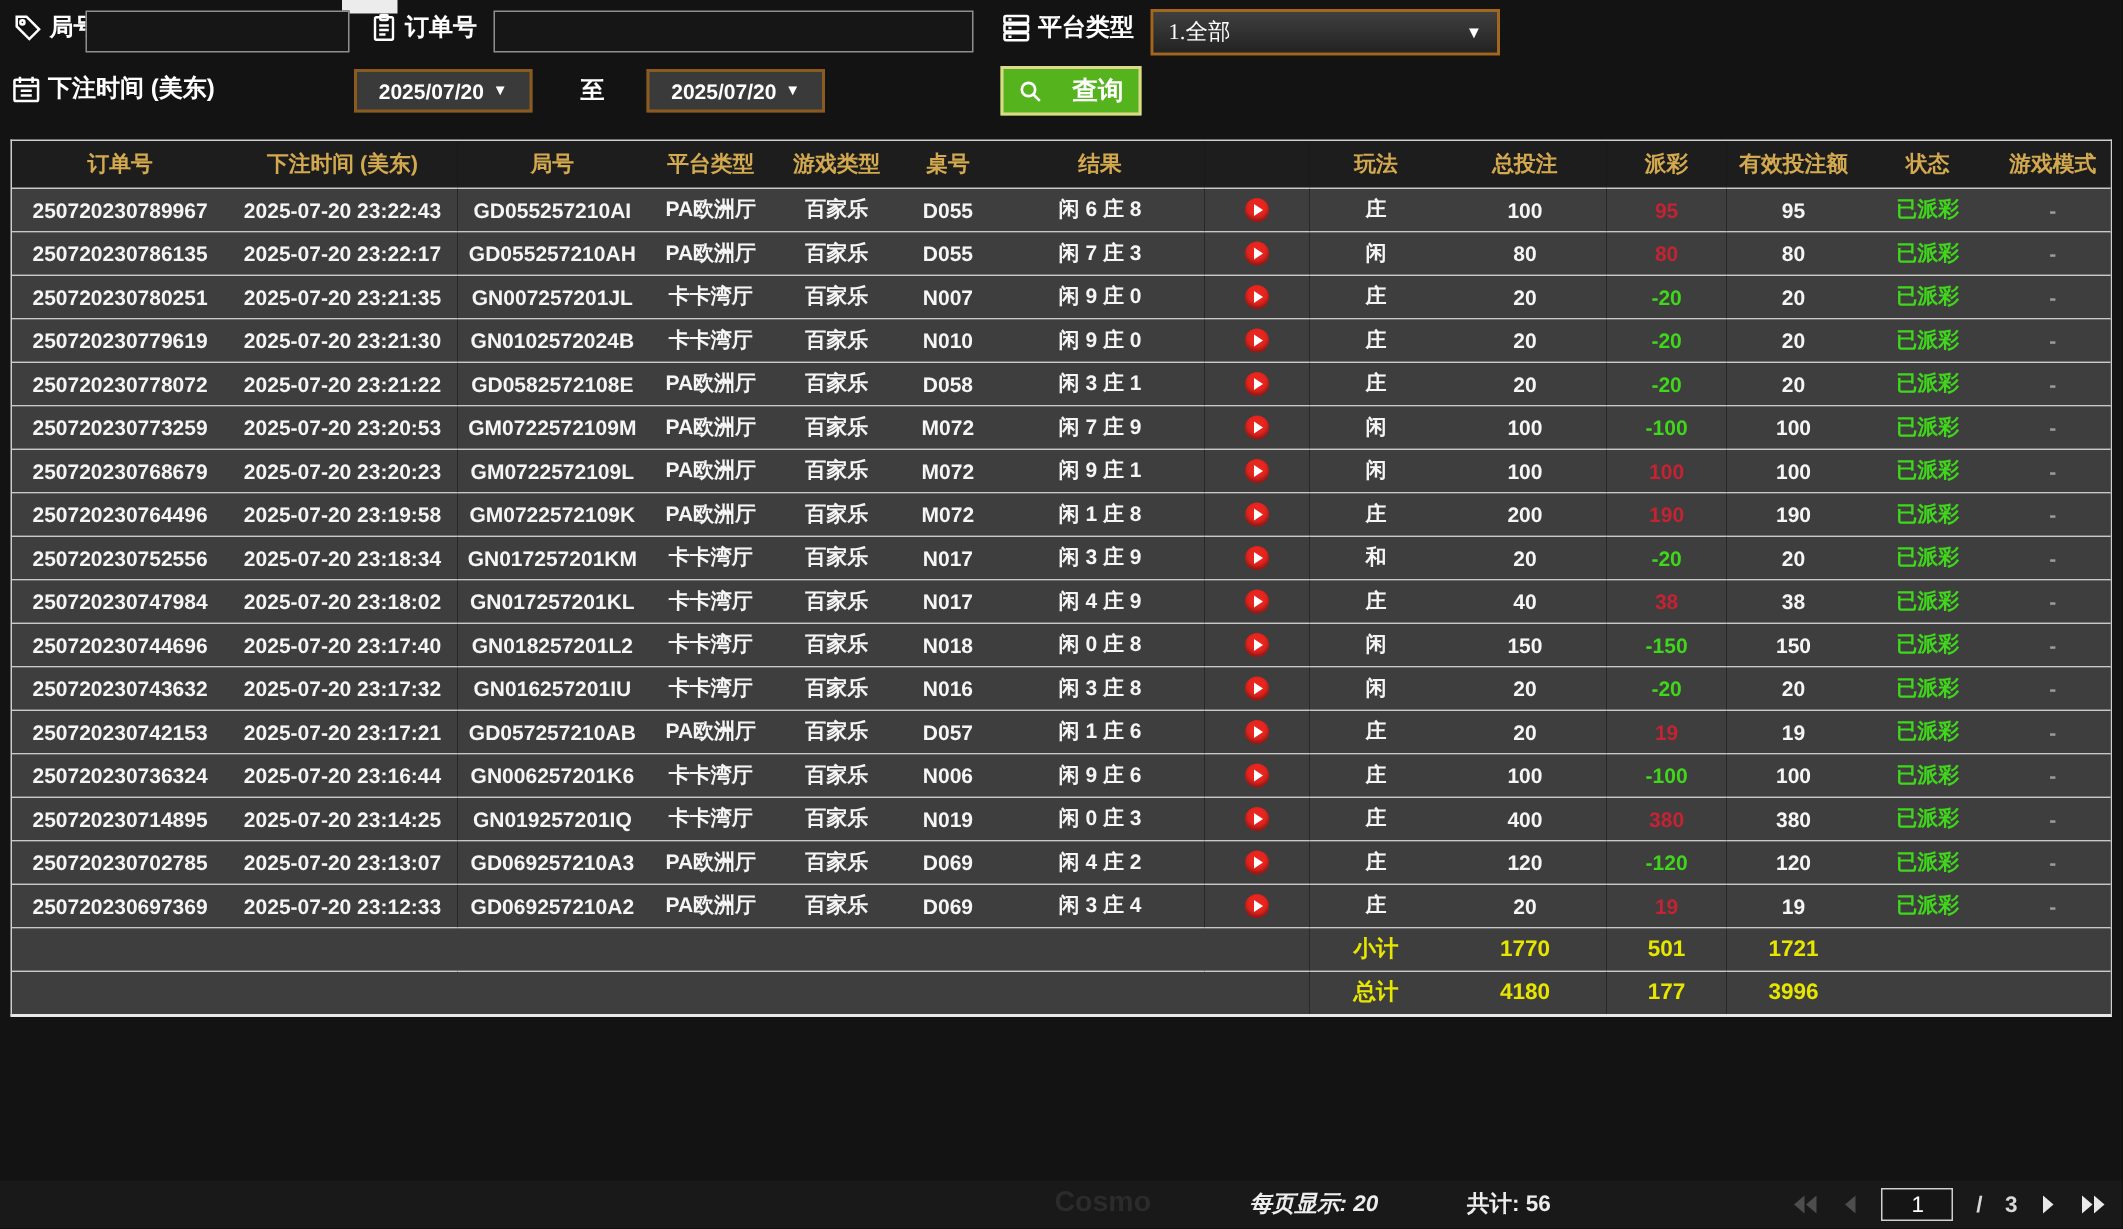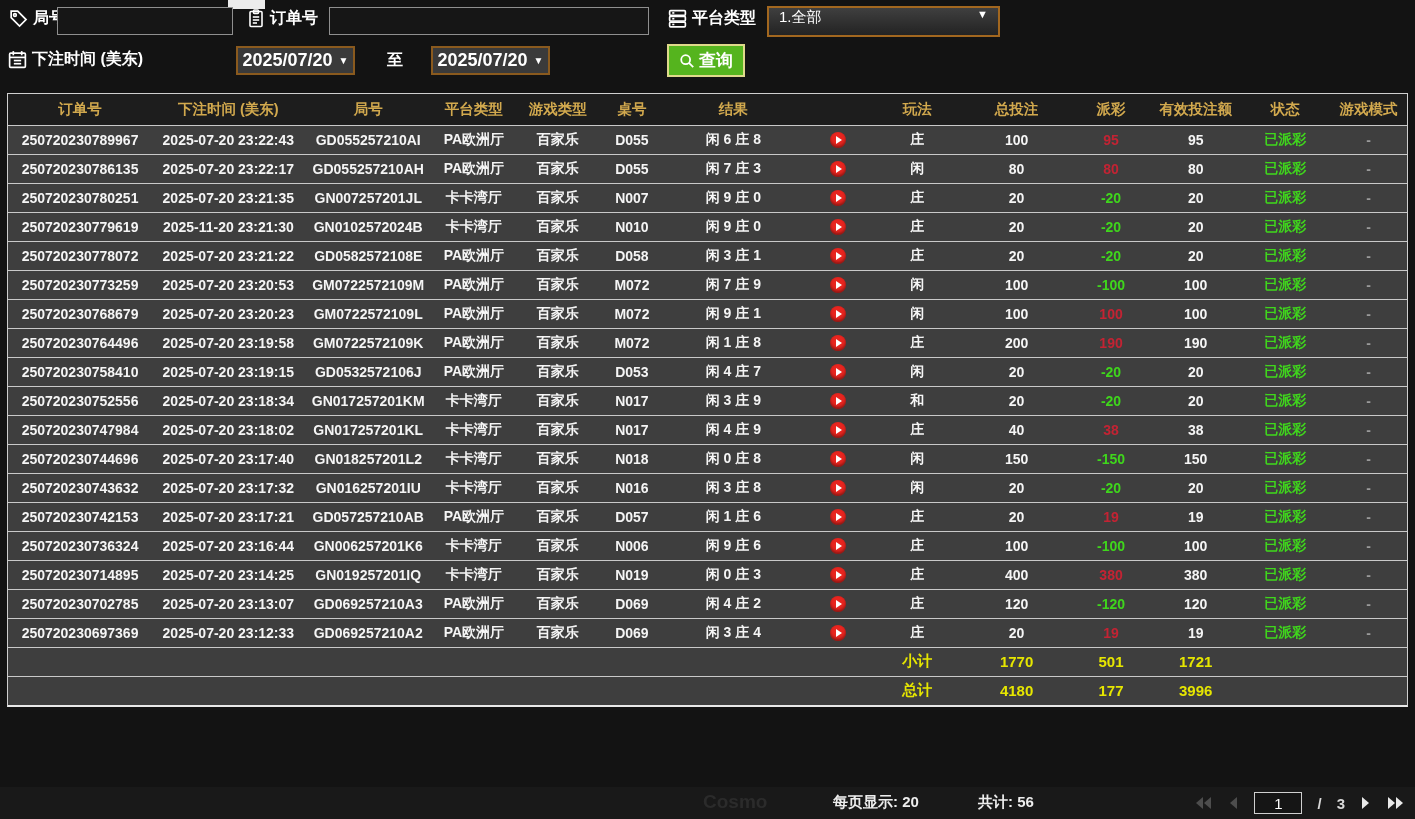--- a/index.html
+++ b/index.html
@@ -8,30 +8,30 @@
   .app { position:relative; width:1415px; height:819px; background:#131313; overflow:hidden; }
 
   
   .filters { position:absolute; top:0; left:0; width:100%; height:93px; }
   .f-item { position:absolute; display:flex; align-items:center; }
   .f-label { color:#fff; font-size:16px; font-weight:700; white-space:nowrap; }
   .f-icon { display:inline-flex; margin-right:4px; }
   .f-icon svg { stroke:#fff; fill:none; stroke-width:1.6; }
   .text-input { background:#161616; border:1px solid #8f8f8f; height:28px; color:#fff;
                 font-size:14px; padding:0 6px; font-family:inherit; }
-  .dropdown { display:flex; align-items:flex-start; justify-content:space-between;
+  .dropdown { display:flex; align-items:center; justify-content:space-between;
               background:linear-gradient(#3f3f3f,#232323); border:2px solid #a2671f;
-              height:31px; padding:0 10px; cursor:pointer; }
+              height:31px; padding:0 10px; cursor:pointer;font-family:Liberation Serif, serif; }
   .dropdown .dd-value { color:#fff; font-size:15px; }
   .dropdown .dd-arrow { color:#fff; font-size:11px; }
   .datebox { display:flex; align-items:center; justify-content:center; gap:6px;
              background:#3a3a3a; border:2px solid #8a5a1e; height:29px; cursor:pointer; }
-  .datebox .d-value { color:#fff; font-size:18px; font-weight:700; }
+  .datebox .d-value { color:#fff; font-size:14px; font-weight:700; }
   .datebox .d-arrow { color:#fff; font-size:10px; }
-  .query-btn { display:flex; align-items:center; justify-content:center; gap:4px;
+  .query-btn { display:flex; align-items:center; justify-content:center; gap:20px;
                background:var(--query-button-green,#55b41e); border:2px solid #ded98a;
                height:33px; padding:0 10px; cursor:pointer; }
   .query-btn span { color:#fff; font-size:17px; font-weight:700; }
   .query-btn svg { stroke:#fff; fill:none; stroke-width:2; }
   .artifact { position:absolute; left:228px; top:0; width:37px; height:9px; background:#ececec; }
 
   
   .table-wrap { position:absolute; top:93px; left:7px; width:1401px;
                 border:1px solid #cfcfcf; border-bottom:2px solid #e9e9e9; }
   table { width:100%; border-collapse:collapse; table-layout:fixed; }
@@ -240,21 +240,21 @@
     <td>庄</td>
     <td>20</td>
     <td class="payout neg">-20</td>
     <td>20</td>
     <td class="status">已派彩</td>
     <td class="mode">-</td>
   </tr>
 
   <tr>
     <td>250720230779619</td>
-    <td>2025-11-20 23:21:30</td>
+    <td>2025-07-20 23:21:30</td>
     <td>GN0102572024B</td>
     <td>卡卡湾厅</td>
     <td>百家乐</td>
     <td>N010</td>
     <td>闲 9 庄 0</td>
     <td>
       <span class="play-btn">
                 <span class="play-tri"></span>
               </span>
     </td>
@@ -344,40 +344,20 @@
     </td>
     <td>庄</td>
     <td>200</td>
     <td class="payout pos">190</td>
     <td>190</td>
     <td class="status">已派彩</td>
     <td class="mode">-</td>
   </tr>
 
 
-  <tr>
-    <td>250720230758410</td>
-    <td>2025-07-20 23:19:15</td>
-    <td>GD0532572106J</td>
-    <td>PA欧洲厅</td>
-    <td>百家乐</td>
-    <td>D053</td>
-    <td>闲 4 庄 7</td>
-    <td>
-      <span class="play-btn">
-                <span class="play-tri"></span>
-              </span>
-    </td>
-    <td>闲</td>
-    <td>20</td>
-    <td class="payout neg">-20</td>
-    <td>20</td>
-    <td class="status">已派彩</td>
-    <td class="mode">-</td>
-  </tr>
 
   <tr>
     <td>250720230752556</td>
     <td>2025-07-20 23:18:34</td>
     <td>GN017257201KM</td>
     <td>卡卡湾厅</td>
     <td>百家乐</td>
     <td>N017</td>
     <td>闲 3 庄 9</td>
     <td>
@@ -578,21 +558,21 @@
           <td>177</td>
           <td>3996</td>
           <td colspan="2"></td>
         </tr>
       </tbody>
     </table>
   </div>
 
   <div class="footer">
     <span class="ghost">Cosmo</span>
-    <span class="foot-text" style="left:833px;">每页显示: 20</span>
+    <span class="foot-text" style="left:833px;font-style:italic;">每页显示: 20</span>
     <span class="foot-text" style="left:978px;">共计: 56</span>
     <div class="pager">
       <svg class="pg-dim" width="19" height="14" viewBox="0 0 19 14">
           <polygon points="9,1 2,7 9,13"></polygon>
           <polygon points="17,1 10,7 17,13"></polygon>
         </svg>
       <svg class="pg-dim" width="11" height="14" viewBox="0 0 11 14">
           <polygon points="9,1 2,7 9,13"></polygon>
         </svg>
       <input class="page-input" value="1" style="">

